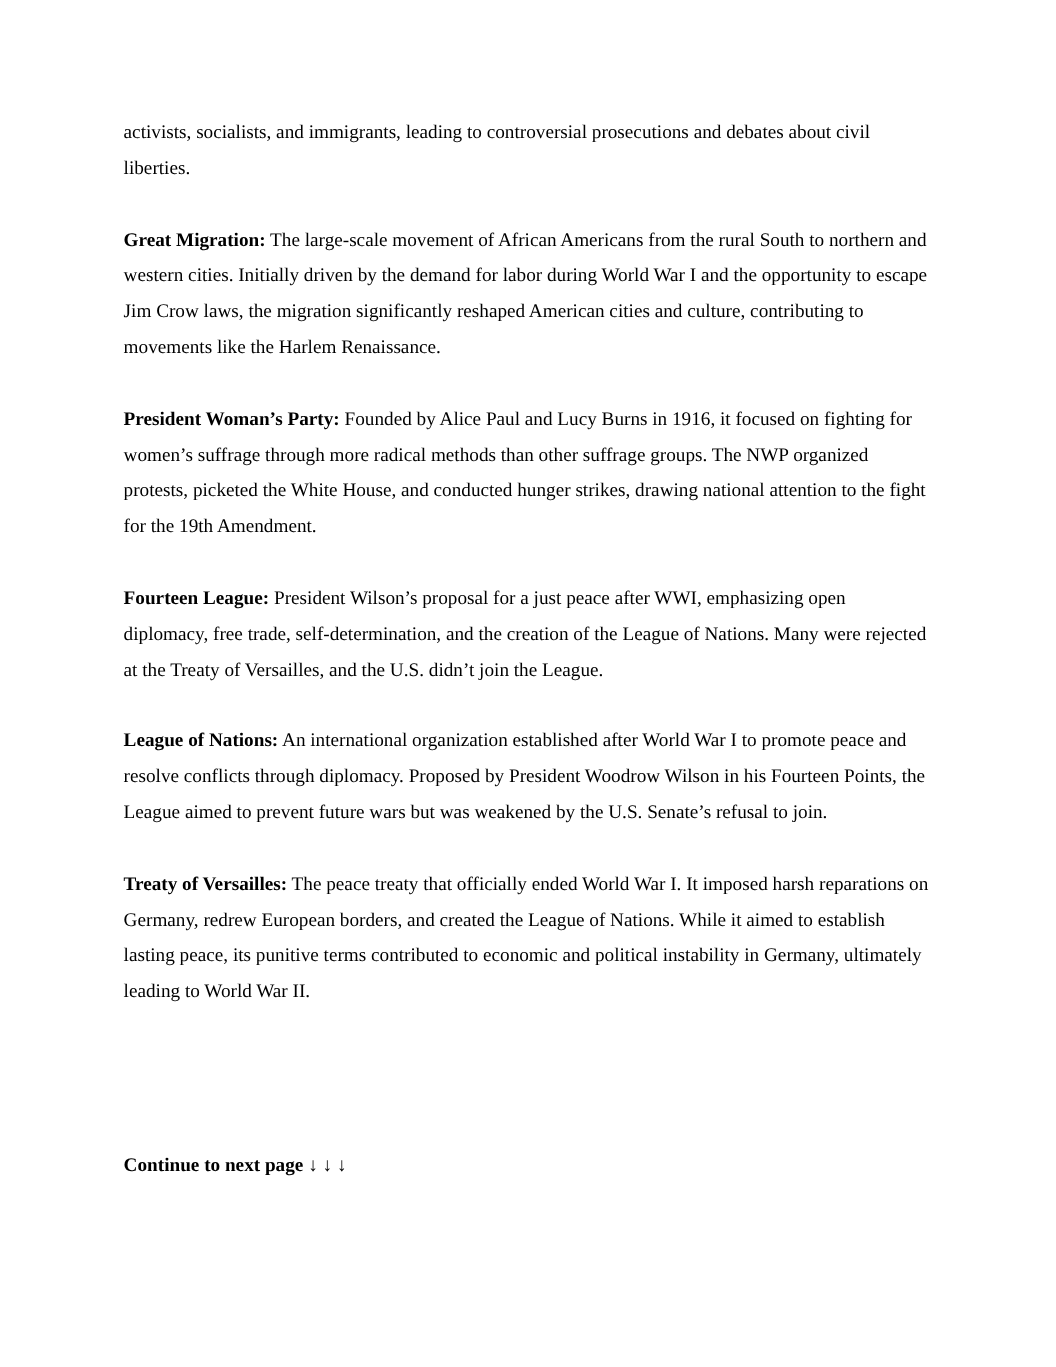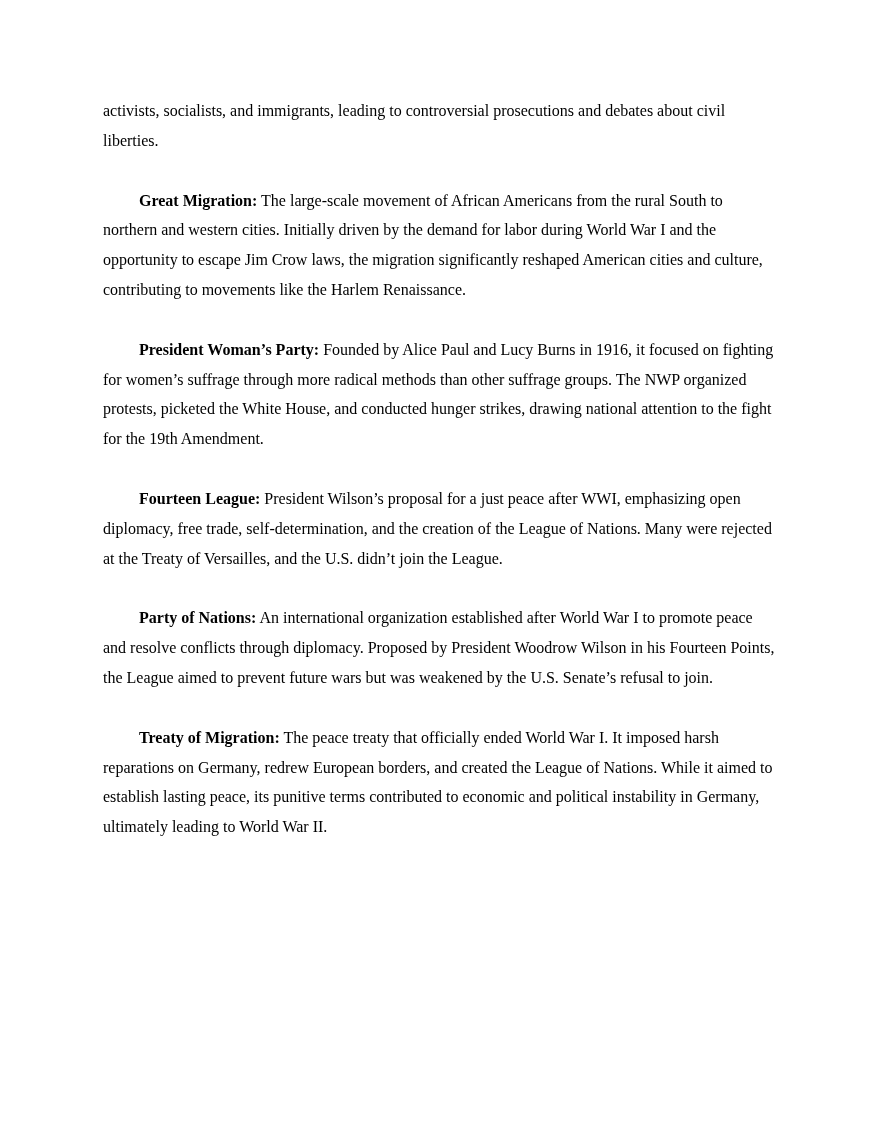--- a/index.html
+++ b/index.html
@@ -18,21 +18,20 @@
     padding: 96px 103px 60px 103px;
   }
   .para {
     font-size: 16px;
     line-height: 29.8px;
     margin: 0 0 30px 0;
     text-align: left;
   }
   .para strong {
     font-weight: bold;
-    margin-left: 36px;
   }
   .footer-note {
     font-size: 16px;
     line-height: 29.8px;
     font-weight: bold;
     margin: 115px 0 0 0;
   }
 </style>
 </head>
 <body>
@@ -50,23 +49,24 @@
     <strong>President Woman’s Party:</strong>
     <span>Founded by Alice Paul and Lucy Burns in 1916, it focused on fighting for women’s suffrage through more radical methods than other suffrage groups. The NWP organized protests, picketed the White House, and conducted hunger strikes, drawing national attention to the fight for the 19th Amendment.</span>
   </p>
 
   <p class="para">
     <strong>Fourteen League:</strong>
     <span>President Wilson’s proposal for a just peace after WWI, emphasizing open diplomacy, free trade, self-determination, and the creation of the League of Nations. Many were rejected at the Treaty of Versailles, and the U.S. didn’t join the League.</span>
   </p>
 
   <p class="para">
-    <strong>Party of Nations:</strong>
+    <strong>League of Nations:</strong>
     <span>An international organization established after World War I to promote peace and resolve conflicts through diplomacy. Proposed by President Woodrow Wilson in his Fourteen Points, the League aimed to prevent future wars but was weakened by the U.S. Senate’s refusal to join.</span>
   </p>
 
   <p class="para">
-    <strong>Treaty of Migration:</strong>
+    <strong>Treaty of Versailles:</strong>
     <span>The peace treaty that officially ended World War I. It imposed harsh reparations on Germany, redrew European borders, and created the League of Nations. While it aimed to establish lasting peace, its punitive terms contributed to economic and political instability in Germany, ultimately leading to World War II.</span>
   </p>
 
+  <p class="footer-note">Continue to next page ↓ ↓ ↓</p>
 
 </div>
 
 </body></html>

